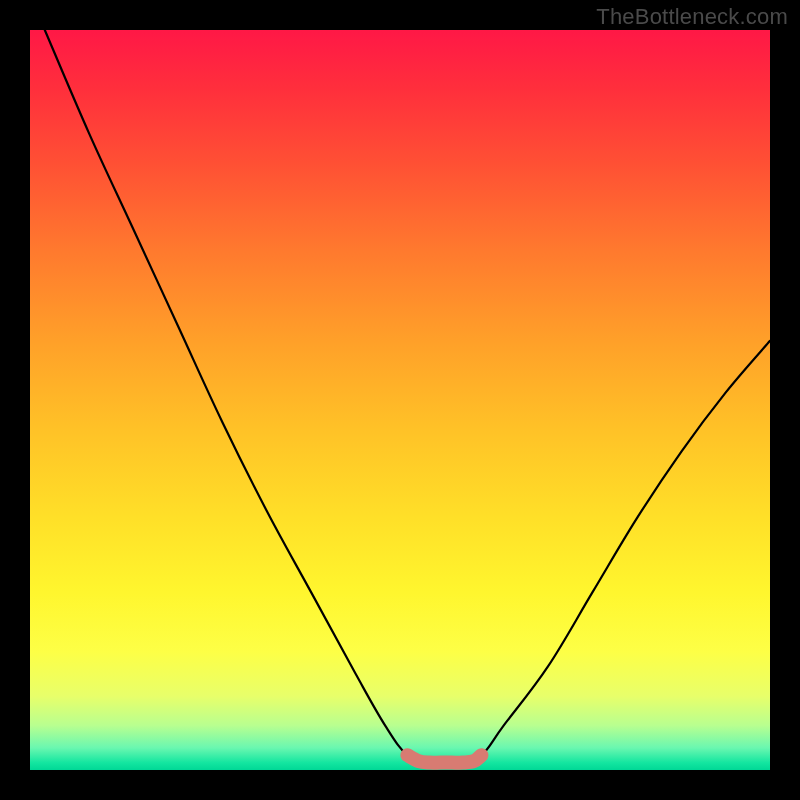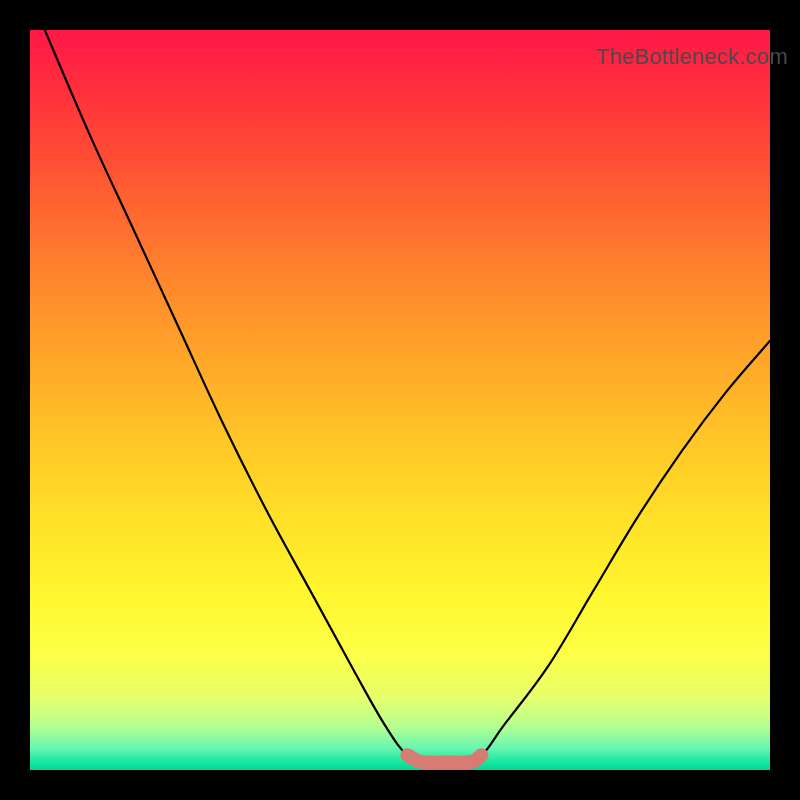--- a/index.html
+++ b/index.html
@@ -19,21 +19,20 @@
   }
   .watermark {
     position: absolute;
     top: 4px;
     right: 12px;
     color: #4a4a4a;
     font-size: 22px;
     font-weight: 500;
     letter-spacing: 0.2px;
     z-index: 20;
-    margin-top: 40px;
   }
   .plot-area {
     position: absolute;
     left: 30px;
     top: 30px;
     width: 740px;
     height: 740px;
     overflow: hidden;
   }
   .gradient {

